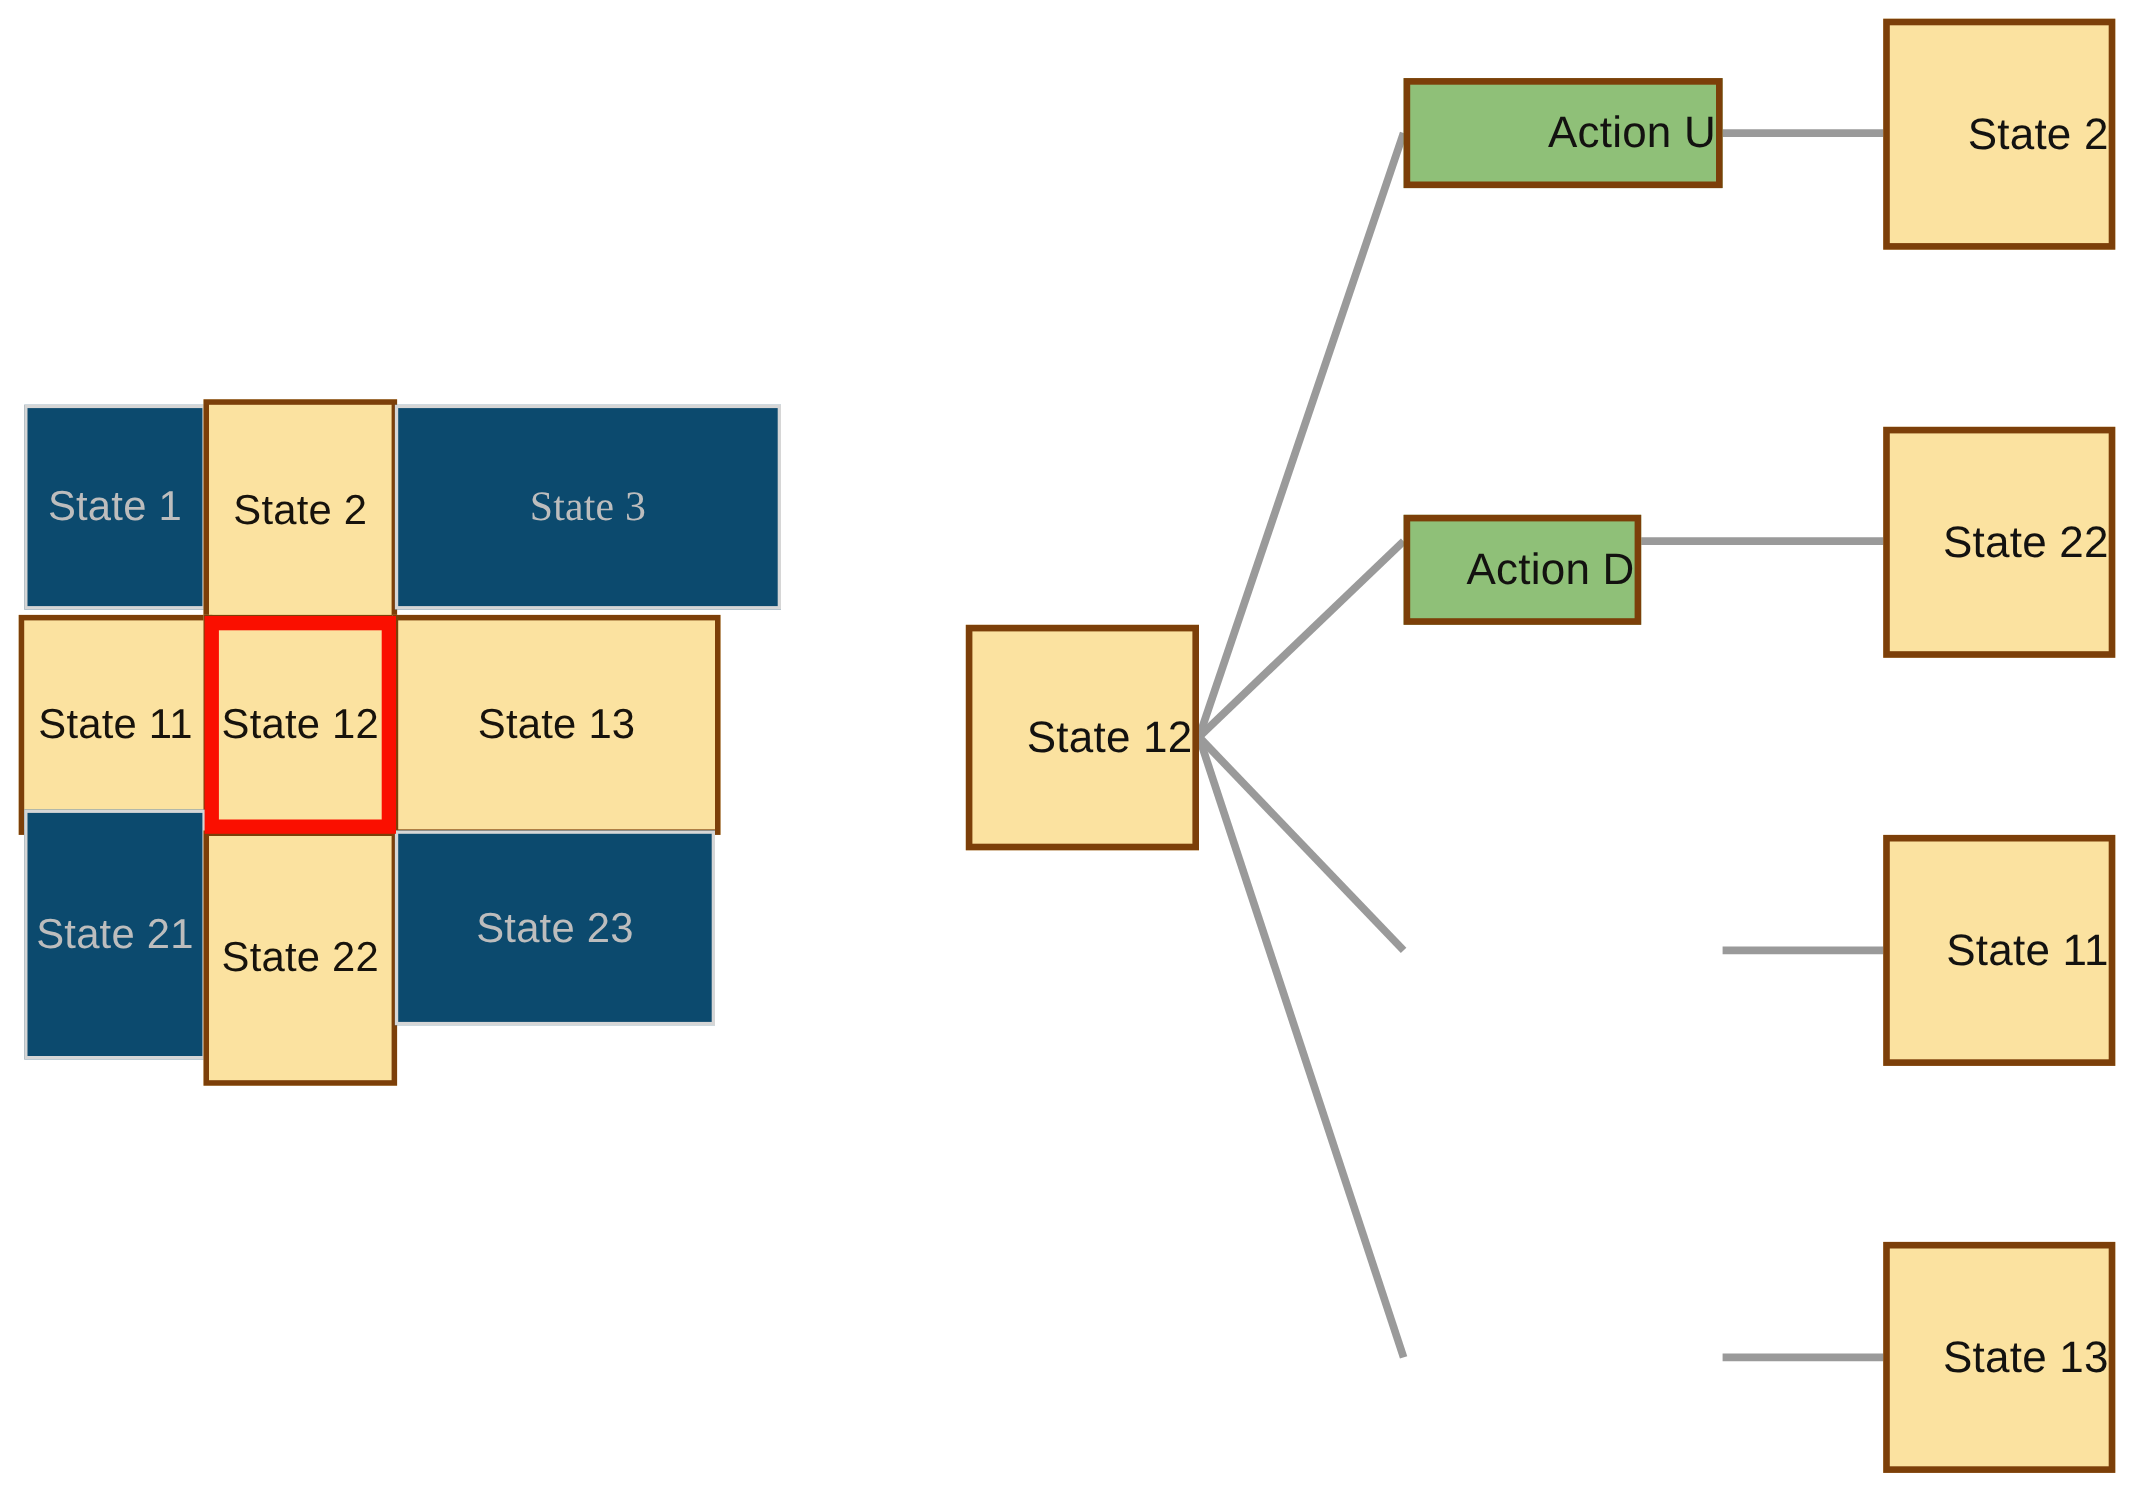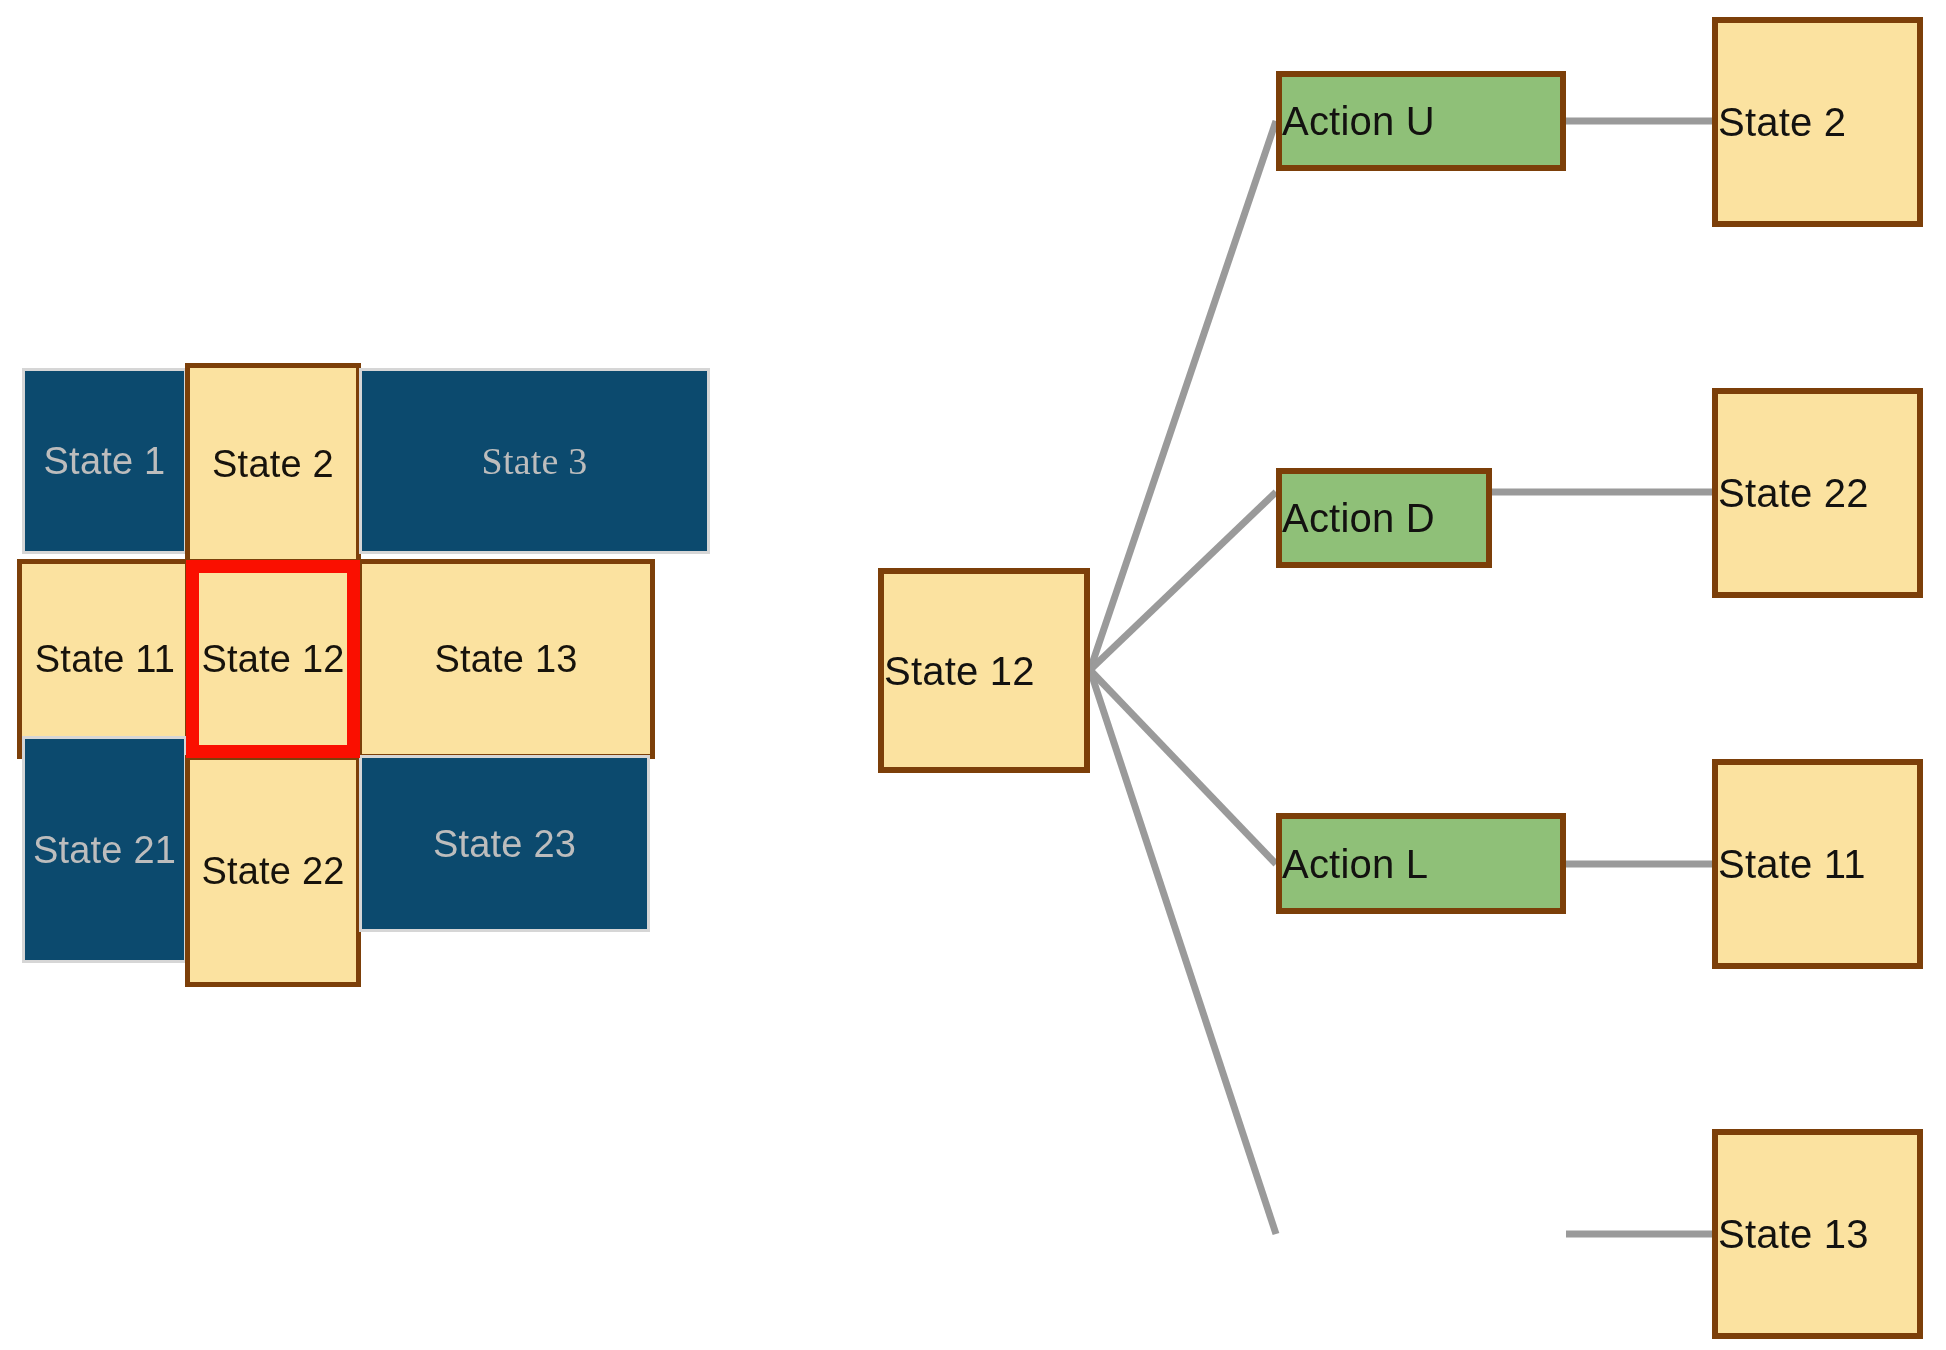--- a/index.html
+++ b/index.html
@@ -71,21 +71,21 @@
     left: 0;
     top: 0;
     width: 1946px;
     height: 1350px;
   }
   .node {
     position: absolute;
     box-sizing: border-box;
     display: flex;
     align-items: center;
-    justify-content: flex-start;
+    justify-content: flex-end;
     border: 6px solid #7c3f09;
     font-size: 40px;
     line-height: 1;
     color: #131210;
     letter-spacing: 0.2px;
   }
   .node.state-node {
     background: #fbe2a0;
   }
   .node.action-node {
@@ -164,23 +164,20 @@
       <span>State 2</span>
     </div>
 
     <div class="node action-node" style="left:1276px; top:442px; width:216px; height:100px;margin-top:26px;">
       <span>Action D</span>
     </div>
     <div class="node state-node" style="left:1712px; top:388px; width:211px; height:210px;">
       <span>State 22</span>
     </div>
 
-    <div class="node action-node" style="left:1276px; top:813px; width:290px; height:101px;">
-      <span>Action L</span>
-    </div>
     <div class="node state-node" style="left:1712px; top:759px; width:211px; height:210px;">
       <span>State 11</span>
     </div>
 
     <div class="node state-node" style="left:1712px; top:1129px; width:211px; height:210px;">
       <span>State 13</span>
     </div>
 
   </div>
 </div>

